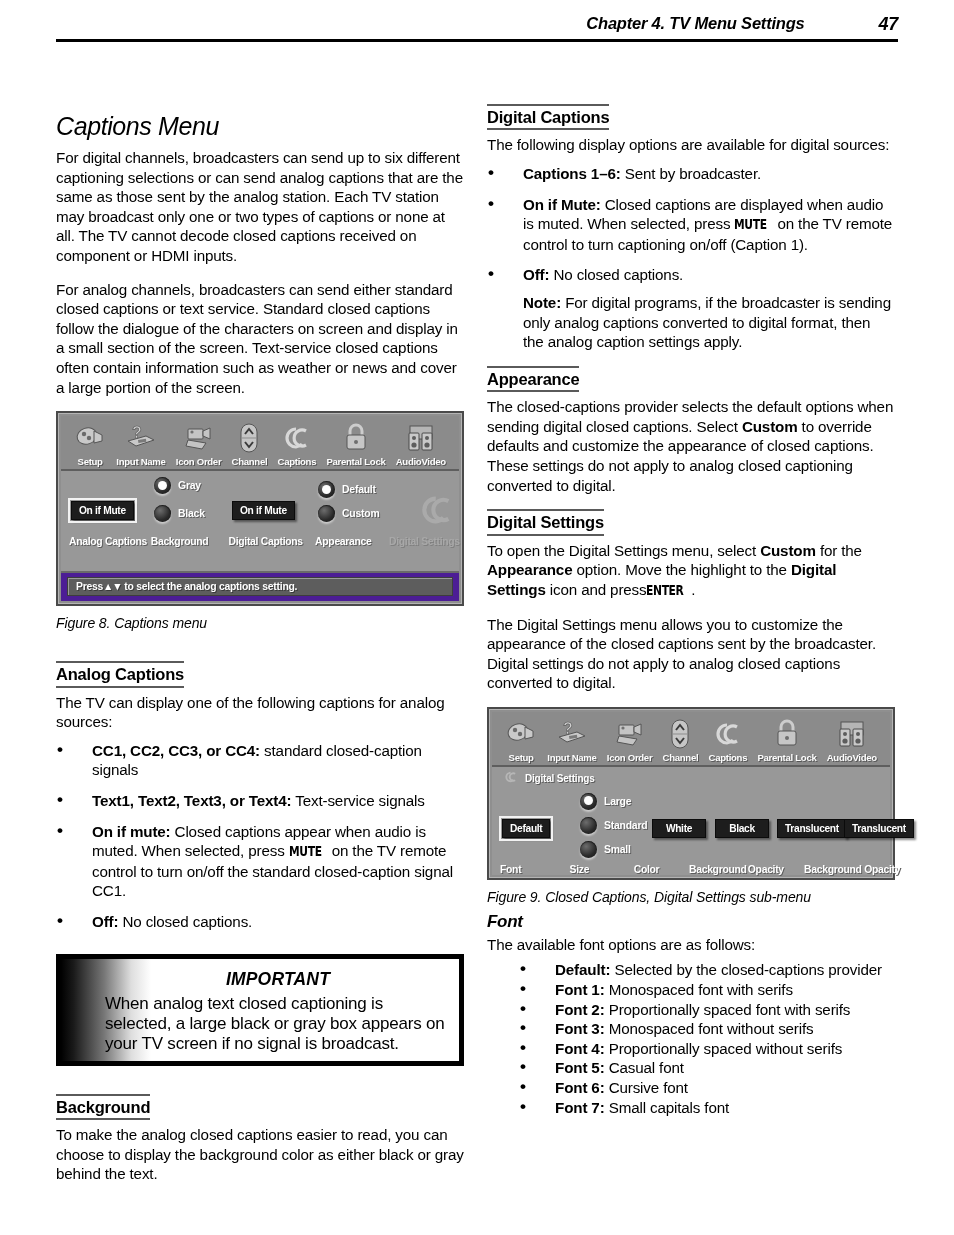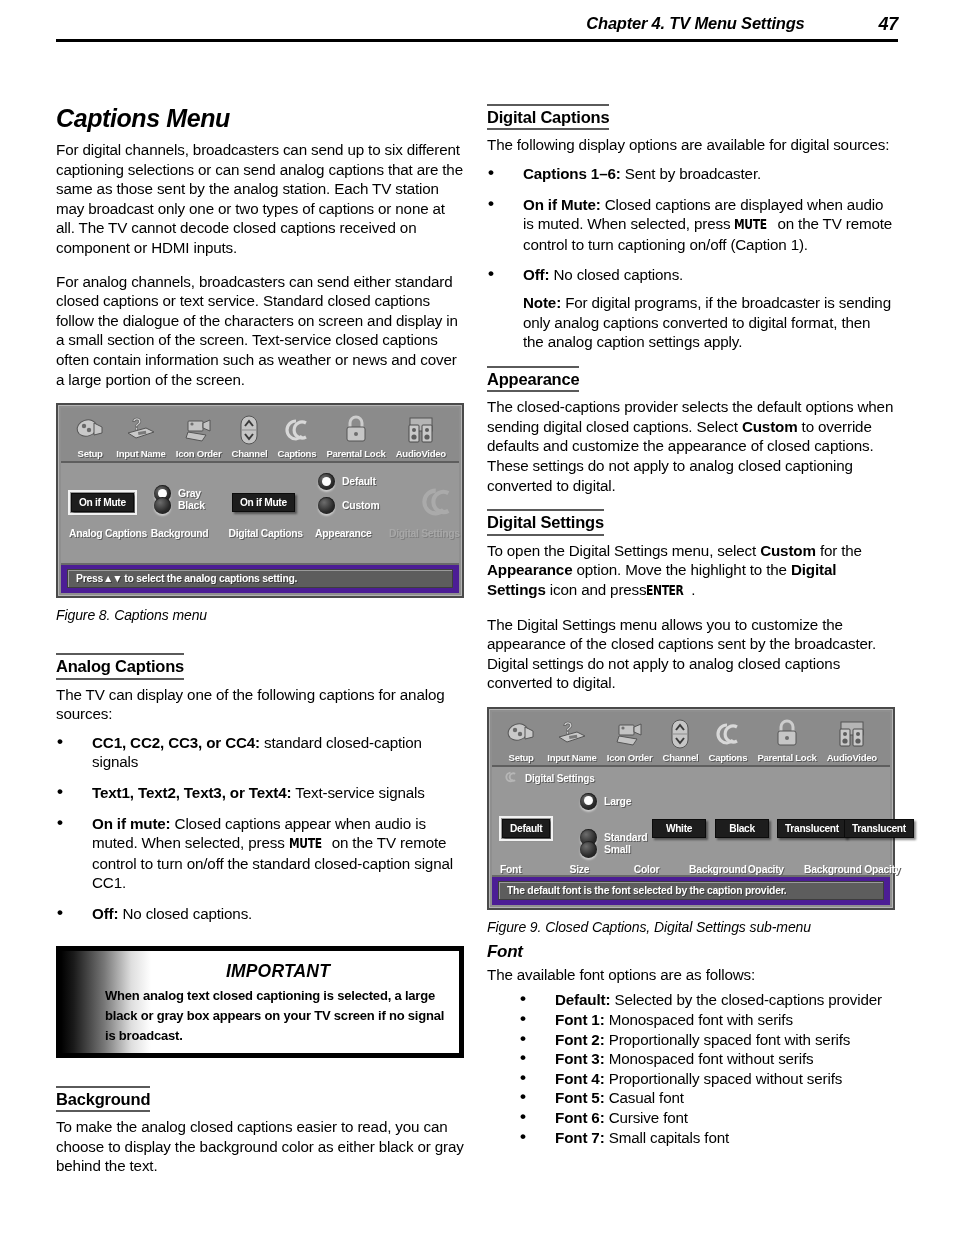--- a/index.html
+++ b/index.html
@@ -44,22 +44,22 @@
     top: 104px;
     width: 408px;
   }
   .col-left  { left: 56px; }
   .col-right { left: 487px; }
 
   
   h1.doc-title {
     font-size: 25px;
     font-style: italic;
-    font-weight: bold;
-    margin: 0 0 7px 0;
+    font-weight: normal;
+    margin: 8px 0 7px 0;
     letter-spacing: -0.4px;
   }
   .rule-head {
     font-size: 16.5px;
     font-weight: bold;
     letter-spacing: -0.2px;
     border-top: 2px solid #5a5a5a;
     border-bottom: 2px solid #5a5a5a;
     display: inline-block;
     padding: 2px 0 1px 0;
@@ -148,23 +148,23 @@
   .important-title {
     font-size: 17.5px;
     font-weight: bold;
     font-style: italic;
     text-align: center;
     letter-spacing: 0.2px;
     margin-bottom: 4px;
     padding-left: 6px;
   }
   .important-body {
-    font-size: 13px;
+    font-size: 17px;
     line-height: 20px;
-    font-weight: bold;
+    font-weight: normal;
     letter-spacing: -0.2px;
   }
 
   
   .fig-caption {
     font-size: 14px;
     font-style: italic;
     letter-spacing: -0.1px;
     margin: 9px 0 0 0;
   }
@@ -437,21 +437,21 @@
       </div>
     </div>
 
     <div class="tv-body">
       <div class="f8-grid">
 
         <div class="f8-item" style="left:2px; top:26px;">
           <div class="tv-btn selected">On if Mute</div>
         </div>
 
-        <div class="f8-item" style="left:85px; top:18px;">
+        <div class="f8-item" style="left:85px; top:2px;">
           <div class="tv-row">
             <span class="tv-radio on"></span>
             <span class="tv-radio-label">Gray</span>
           </div>
         </div>
         <div class="f8-item" style="left:85px; top:30px;">
           <div class="tv-row">
             <span class="tv-radio"></span>
             <span class="tv-radio-label">Black</span>
           </div>
@@ -705,21 +705,21 @@
         <div class="f9-item" style="left:2px; top:30px;">
           <div class="tv-btn selected">Default</div>
         </div>
 
         <div class="f9-item" style="left:80px; top:4px;">
           <div class="tv-row">
             <span class="tv-radio on"></span>
             <span class="tv-radio-label">Large</span>
           </div>
         </div>
-        <div class="f9-item" style="left:80px; top:40px;text-align:right;">
+        <div class="f9-item" style="left:80px; top:28px;text-align:right;">
           <div class="tv-row">
             <span class="tv-radio"></span>
             <span class="tv-radio-label">Standard</span>
           </div>
         </div>
         <div class="f9-item" style="left:80px; top:52px;">
           <div class="tv-row">
             <span class="tv-radio"></span>
             <span class="tv-radio-label">Small</span>
           </div>
@@ -745,23 +745,20 @@
           <div class="tv-col-label" style="width:78px;">Font</div>
           <div class="tv-col-label" style="width:72px;">Size</div>
           <div class="tv-col-label" style="width:62px;">Color</div>
           <div class="tv-col-label" style="width:66px;">Background</div>
           <div class="tv-col-label" style="width:63px;">Opacity</div>
           <div class="tv-col-label" style="width:78px;">Background Opacity</div>
         </div>
       </div>
     </div>
 
-    <div class="tv-statusbar">
-      <div class="tv-status-inner">The default font is the font selected by the caption provider.</div>
-    </div>
   </div>
 
   <div class="fig-caption">Figure 9. Closed Captions, Digital Settings sub-menu</div>
 
   <div class="italic-head">Font</div>
   <p class="body tight" style="margin-bottom:6px;">The available font options are as follows:</p>
 
   <ul class="bullets indented compact">
     <li>
       <b>Default:</b>

